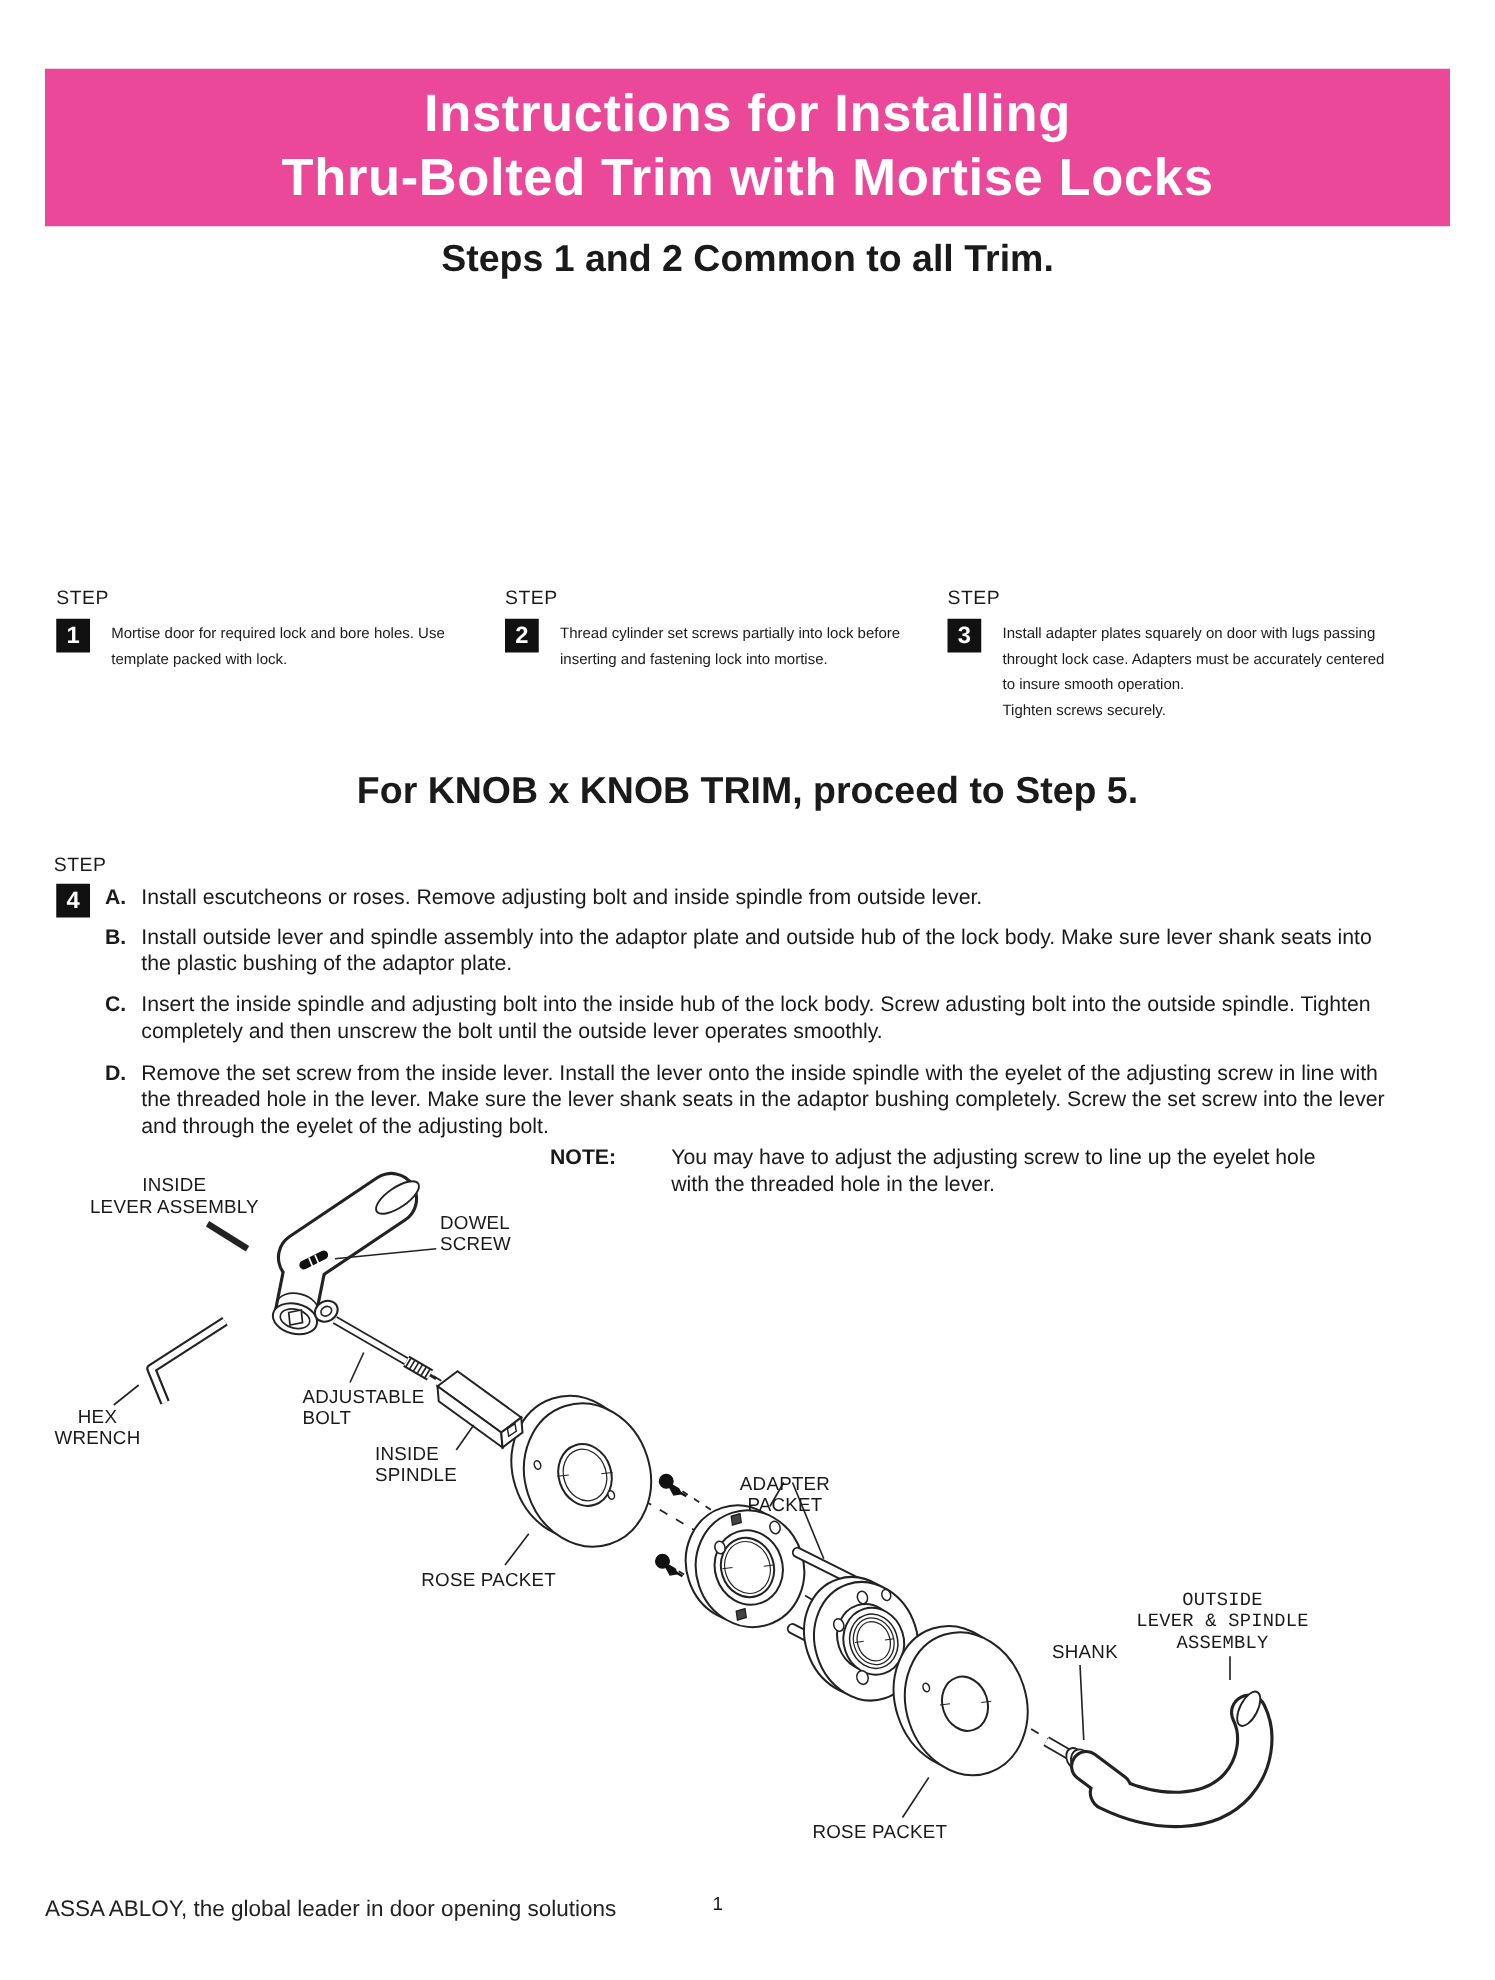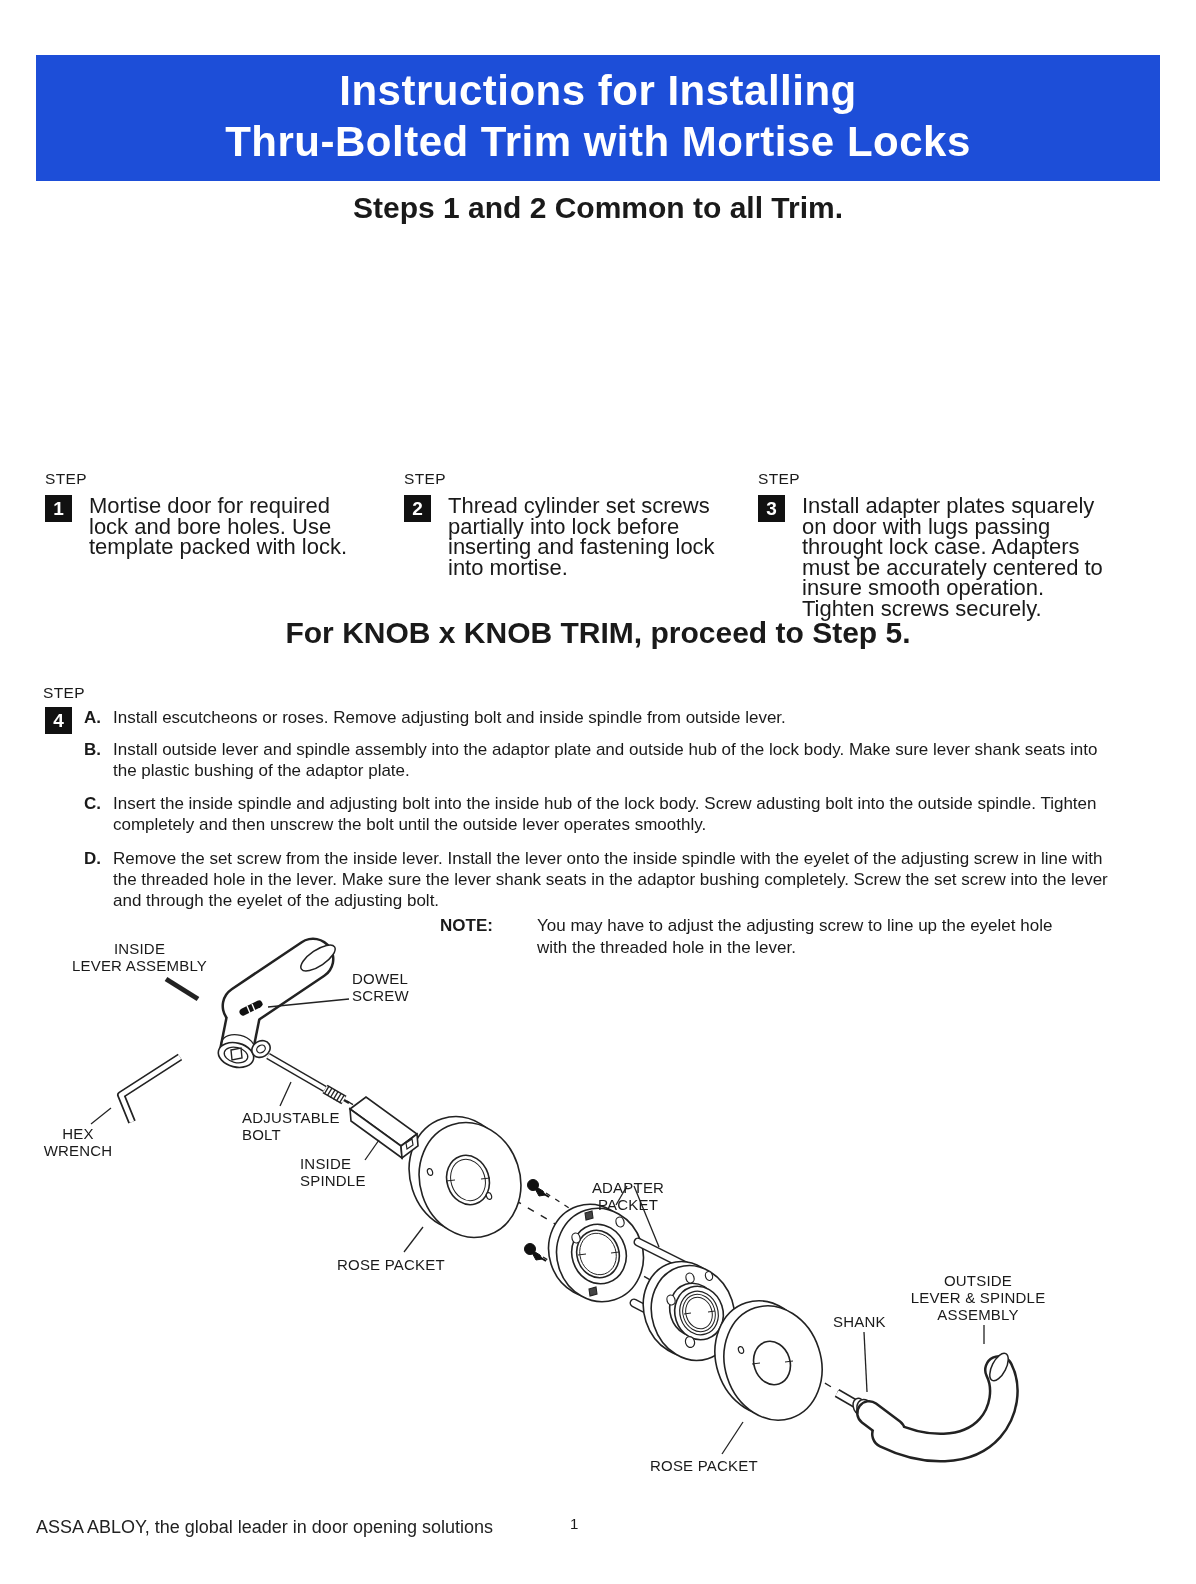--- a/index.html
+++ b/index.html
@@ -1,27 +1,27 @@
 <!DOCTYPE html>
 <html><head>
 <meta charset="utf-8">
 <style>
   html,body{margin:0;padding:0;background:#fff;}
   body{width:1196px;height:1584px;position:relative;font-family:"Liberation Sans",sans-serif;color:#1a1a1a;}
   .abs{position:absolute;}
   
-  .titlebar{left:36px;top:55px;width:1124px;height:126px;background:#1d4ed8;color:#fff;text-align:center;}
+  .titlebar{left:36px;top:55px;width:1124px;height:126px;background:#ec4899;color:#fff;text-align:center;}
   .titlebar .t{font-weight:bold;font-size:42px;line-height:51px;padding-top:10px;letter-spacing:.5px;}
   .subtitle{left:36px;top:191px;width:1124px;text-align:center;font-weight:bold;font-size:30px;}
   
   .stepcol{display:block;}
   .steplabel{font-size:15.5px;letter-spacing:.4px;margin-bottom:7px;}
   .steprow{display:flex;align-items:flex-start;}
   .numbox{width:27px;height:27px;background:#111;color:#fff;font-weight:bold;font-size:19px;display:flex;align-items:center;justify-content:center;flex:0 0 27px;}
-  .steptext{font-size:22px;line-height:20.5px;margin-left:17px;margin-top:1px;}
+  .steptext{font-size:12px;line-height:20.5px;margin-left:17px;margin-top:1px;}
   .ml{white-space:pre-line;}
   
   .bigheading{left:36px;top:615px;width:1124px;text-align:center;font-weight:bold;font-size:30px;line-height:35px;}
   
   .step4label{left:43px;top:684px;font-size:15.5px;letter-spacing:.4px;}
   .step4box{left:45px;top:707px;}
   .step4items{left:84px;top:707px;width:1040px;}
   .s4item{display:flex;margin-bottom:11px;}
   .s4letter{font-weight:bold;font-size:17px;line-height:21px;flex:0 0 29px;}
   .s4text{font-size:17px;line-height:21px;width:1002px;}
@@ -257,20 +257,20 @@
 SCREW</div>
 <div class="dlabel ml ctr" style="left:38px;top:1125px;width:80px;">HEX
 WRENCH</div>
 <div class="dlabel ml" style="left:198px;top:1109px;width:115px;margin-left:44px;">ADJUSTABLE
 BOLT</div>
 <div class="dlabel ml" style="left:300px;top:1155px;width:90px;">INSIDE
 SPINDLE</div>
 <div class="dlabel" style="left:337px;top:1256px;width:120px;">ROSE PACKET</div>
 <div class="dlabel ml ctr" style="left:578px;top:1148px;width:100px;margin-top:31px;">ADAPTER
 PACKET</div>
-<div class="dlabel" style="left:833px;top:1313px;width:70px;">SHANK</div>
-<div class="dlabel ml ctr" style="left:903px;top:1272px;width:150px;">OUTSIDE
+<div class="dlabel" style="left:833px;top:1313px;width:70px;text-align:center;">SHANK</div>
+<div class="dlabel ml ctr" style="left:903px;top:1272px;width:150px;font-family:Liberation Mono, monospace;">OUTSIDE
 LEVER &amp; SPINDLE
 ASSEMBLY</div>
 <div class="dlabel" style="left:650px;top:1457px;width:120px;">ROSE PACKET</div>
 
 <div class="abs footer-brand">ASSA ABLOY, the global leader in door opening solutions</div>
 <div class="abs footer-page">1</div>
 
 </body></html>

